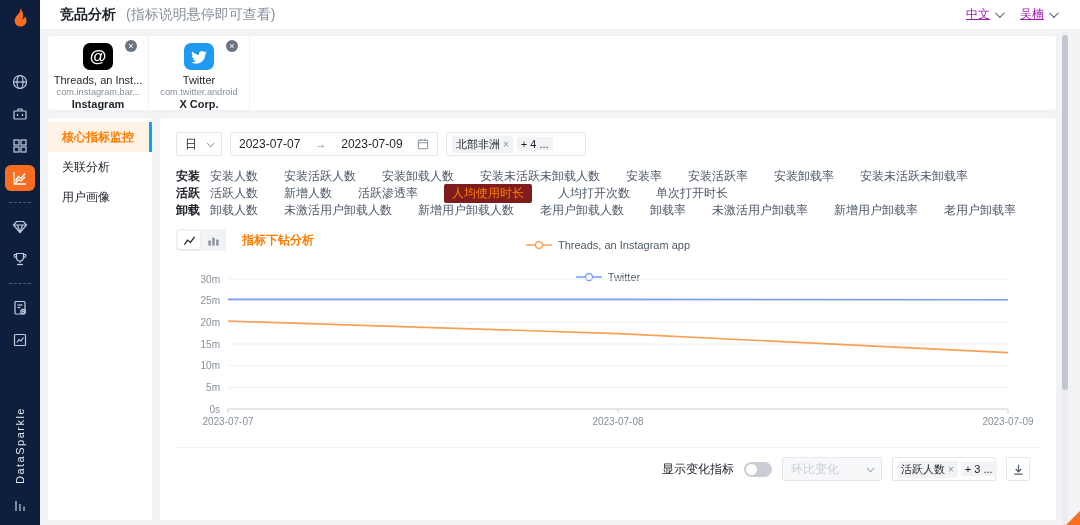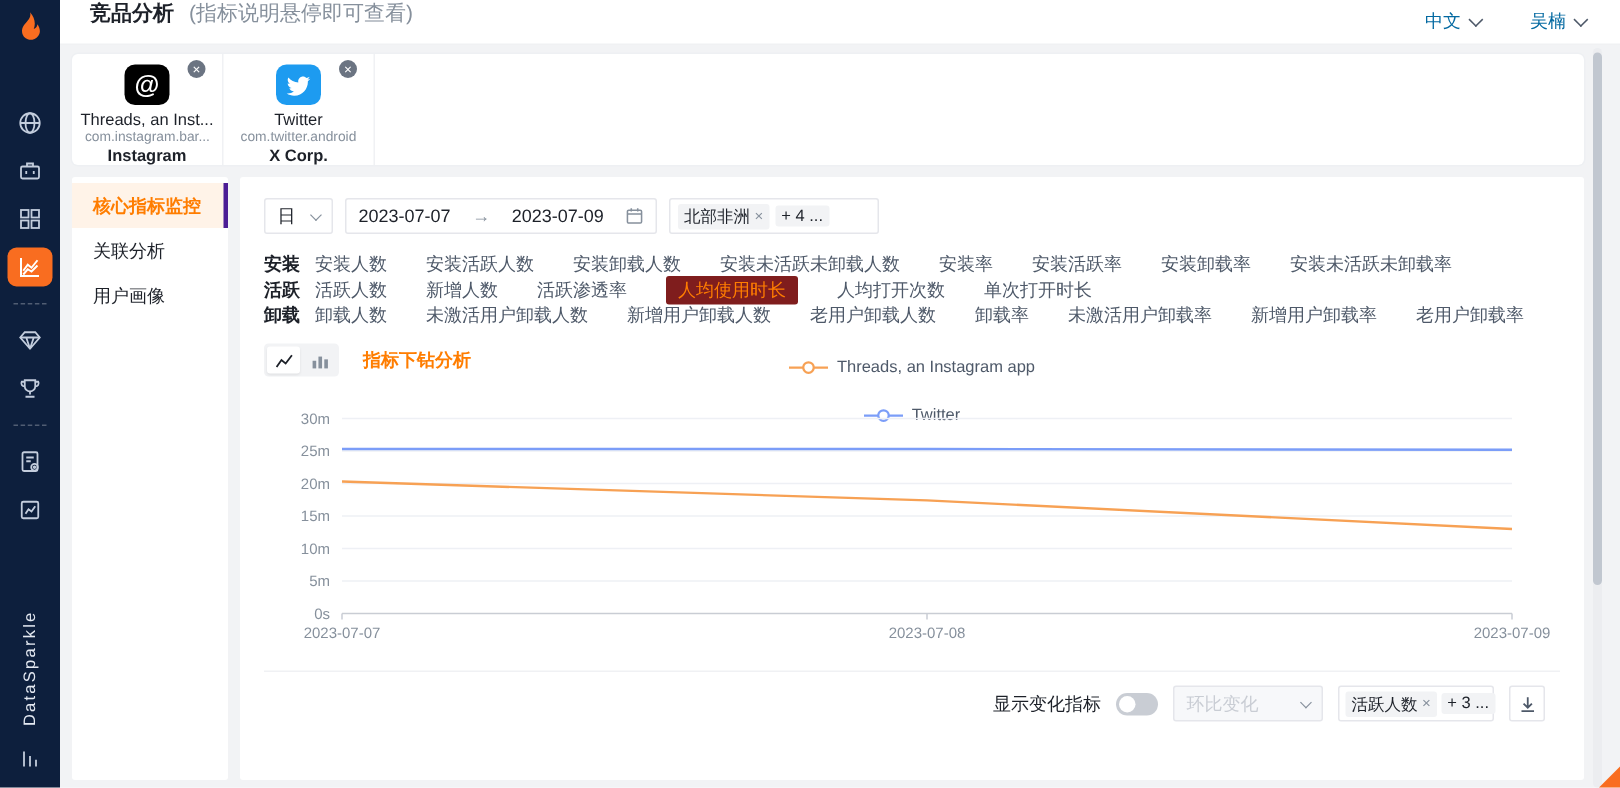--- a/index.html
+++ b/index.html
@@ -13,24 +13,24 @@
   .rail-item { width:30px; height:26px; display:flex; align-items:center; justify-content:center;
     margin:3px 0; border-radius:6px; cursor:pointer; }
   .rail-item.active { background:#f96d20; }
   .rail-divider { width:22px; border-top:1px dashed rgba(255,255,255,.28); margin:8px 0; }
   .brand-vertical { margin-top:auto; writing-mode:vertical-rl; transform:rotate(180deg);
     color:#e4e9f2; font-size:11px; letter-spacing:1.5px; margin-bottom:8px; }
   .rail-bottom { margin:6px 0 8px; }
 
   
   .topbar { position:absolute; left:40px; top:0; width:1040px; height:30px; background:#fff;
-    display:flex; padding:0 24px 0 20px; border-bottom:1px solid #f0f1f3; z-index:4; }
+    display:flex; align-items:center; padding:0 24px 0 20px; border-bottom:1px solid #f0f1f3; z-index:4; }
   .topbar .title { font-size:14px; font-weight:bold; color:#1d2129; }
   .topbar .hint { font-size:14px; color:#86909c; margin-left:10px; }
-  .topbar .tb-right { margin-left:auto; display:flex; align-items:center; gap:34px; color:#0369a1; }
+  .topbar .tb-right { margin-left:auto; display:flex; align-items:center; gap:18px; color:#a21caf;text-decoration:underline; }
   .tb-drop { display:flex; align-items:center; gap:5px; cursor:pointer; }
 
   .chev { width:7px; height:7px; border-right:1.2px solid #4e5969; border-bottom:1.2px solid #4e5969;
     transform:rotate(45deg) translateY(-2px); display:inline-block; }
   .chev.gray { border-color:#86909c; }
 
   
   .apps-panel { position:absolute; left:48px; top:36px; width:1008px; height:74px; background:#fff;
     border-radius:4px; box-shadow:0 0 0 1px #eef0f3; display:flex; }
   .app-card { position:relative; width:101px; height:100%; border-right:1px solid #f0f1f4;
@@ -38,21 +38,21 @@
   .app-icon { width:30px; height:30px; border-radius:7px; display:flex; align-items:center; justify-content:center; }
   .app-close { position:absolute; top:4px; right:11px; width:12px; height:12px; border-radius:50%;
     background:#6b7482; color:#fff; font-size:9px; line-height:12px; text-align:center; cursor:pointer; }
   .app-name { font-size:11px; color:#1d2129; margin-top:4px; }
   .app-pkg { font-size:10px; color:#86909c; transform:scale(.92); white-space:nowrap; }
   .app-pub { font-size:11px; color:#1d2129; font-weight:bold; margin-top:1px; }
 
   
   .side-menu { position:absolute; left:48px; top:118px; width:104px; bottom:5px; background:#fff; border-radius:2px; padding-top:4px; }
   .menu-item { height:30px; line-height:30px; padding-left:14px; color:#1d2129; cursor:pointer; white-space:nowrap; }
-  .menu-item.active { background:#fff3e8; color:#ff7d00; font-weight:bold; border-right:3px solid #4c1d95; }
+  .menu-item.active { background:#fff3e8; color:#ff7d00; font-weight:bold; border-right:3px solid #0ea5e9; }
 
   
   .main-panel { position:absolute; left:160px; top:118px; width:896px; bottom:5px; background:#fff;
     border-radius:2px; padding:14px 16px 0; overflow:hidden; }
 
   .filter-row { display:flex; align-items:center; gap:8px; height:24px; }
   .ctrl { height:24px; border:1px solid #e5e6eb; border-radius:2px; background:#fff;
     display:flex; align-items:center; padding:0 8px; gap:6px; color:#1d2129; cursor:pointer; }
   .tag { background:#f2f3f5; border-radius:2px; padding:1px 4px; font-size:11px; color:#1d2129;
     display:flex; align-items:center; gap:3px; white-space:nowrap; }

